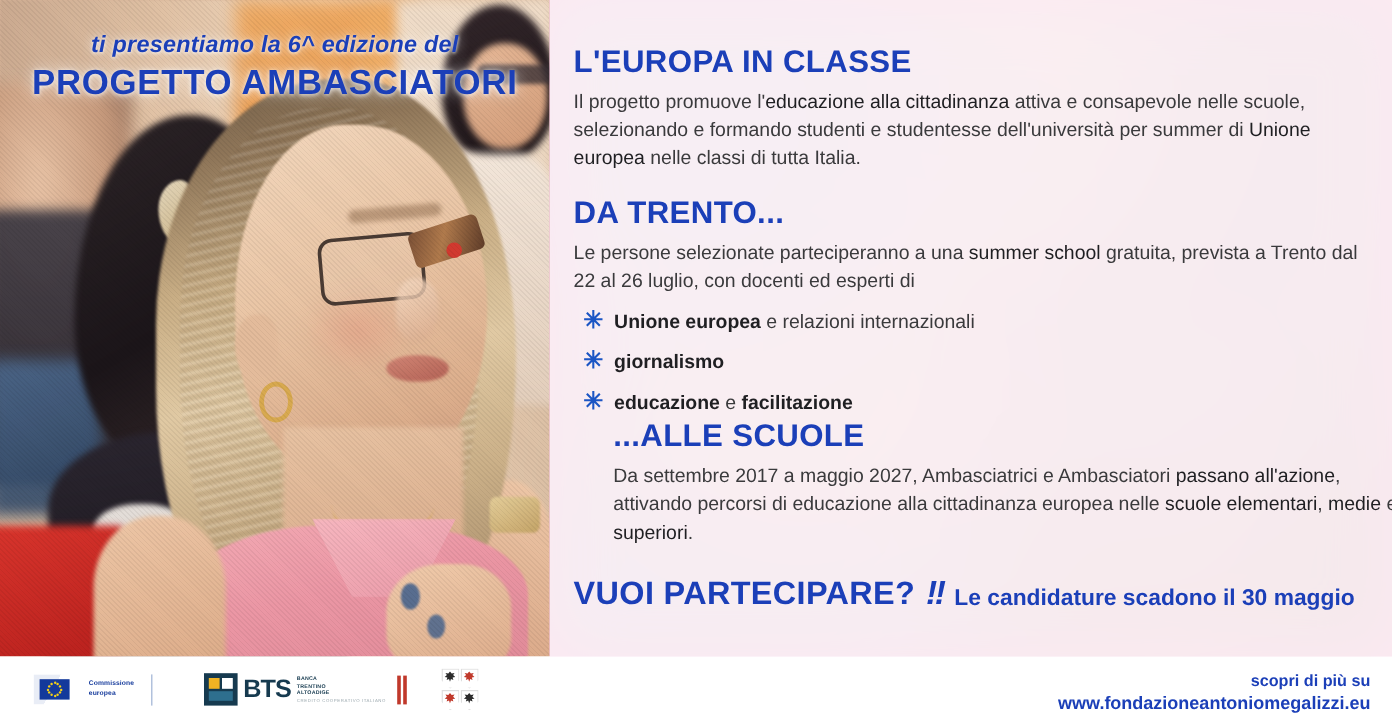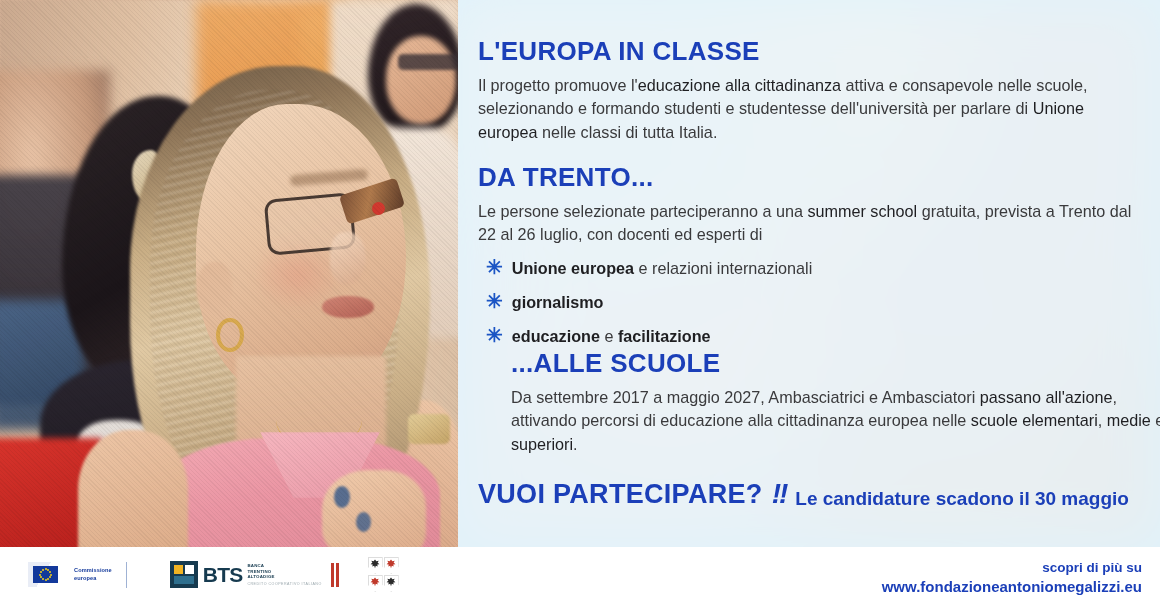--- a/index.html
+++ b/index.html
@@ -129,21 +129,21 @@
   .headline .l1{
     font-size:19.5px;font-weight:700;font-style:italic;color:#1b3fb8;
     letter-spacing:.2px;margin:0 0 4px 0;
     text-shadow:0 1px 3px rgba(255,255,255,.85),0 0 10px rgba(255,255,255,.8);}
   .headline .l2{
     font-size:29px;font-weight:700;color:#1b3fb8;letter-spacing:.6px;margin:0;
     text-shadow:0 1px 4px rgba(255,255,255,.85),0 0 12px rgba(255,255,255,.8);}
 
   
   .panel{position:absolute;left:458px;top:0;width:702px;height:547px;overflow:hidden;
-    background:#7dd3fc;}
+    background:#f9a8d4;}
   .pn-blur{position:absolute;inset:0;opacity:.5;filter:blur(26px);
     background:
       radial-gradient(circle at 16% 16%,#cfd6e6 0 16%,rgba(207,214,230,0) 42%),
       radial-gradient(circle at 48% 12%,#e9dcd2 0 14%,rgba(233,220,210,0) 40%),
       radial-gradient(circle at 82% 20%,#c9bfc6 0 18%,rgba(201,191,198,0) 46%),
       radial-gradient(circle at 30% 52%,#e8d3cd 0 18%,rgba(232,211,205,0) 44%),
       radial-gradient(circle at 70% 48%,#d3c2c8 0 16%,rgba(211,194,200,0) 42%),
       radial-gradient(circle at 20% 84%,#c3cbdd 0 18%,rgba(195,203,221,0) 44%),
       radial-gradient(circle at 62% 86%,#cbb6ad 0 16%,rgba(203,182,173,0) 42%),
       radial-gradient(circle at 92% 74%,#b9a9a4 0 16%,rgba(185,169,164,0) 44%);}
@@ -262,29 +262,33 @@
     <div class="ph-shirt"></div>
       <div class="ph-collar"></div>
     <div class="ph-arm"></div>
       <div class="ph-hand"></div>
     <div class="ph-nail"></div>
       <div class="ph-nail2"></div>
       <div class="ph-watch"></div>
     <div class="ph-grain"></div>
   </div>
 
+  <div class="headline">
+    <p class="l1">ti presentiamo la 6^ edizione del</p>
+    <p class="l2">PROGETTO AMBASCIATORI</p>
+  </div>
 
   <div class="panel">
     <div class="pn-blur"></div>
       <div class="pn-veil"></div>
     <div class="pn-inner">
 
       <div class="sec1">
         <h2 class="sec">L'EUROPA IN CLASSE</h2>
-        <p class="body"><span>Il progetto promuove l'</span><b>educazione alla cittadinanza</b><span> attiva e consapevole nelle scuole, selezionando e formando studenti e studentesse dell'università per parlare di </span><b>Unione europea</b><span> nelle classi di tutta Italia.</span></p>
+        <p class="body"><span>Il progetto promuove l'</span><b>educazione alla cittadinanza</b><span> attiva e consapevole nelle scuole, selezionando e formando studenti e studentesse dell'università per summer di </span><b>Unione europea</b><span> nelle classi di tutta Italia.</span></p>
       </div>
 
       <div class="sec2">
         <h2 class="sec">DA TRENTO...</h2>
         <p class="body"><span>Le persone selezionate parteciperanno a una </span><b>summer school</b><span> gratuita, prevista a Trento dal 22 al 26 luglio, con docenti ed esperti di</span></p>
         <ul class="bul">
             <li>
               <span class="ast">✳</span>
               <span><b>Unione europea</b><span> e relazioni internazionali</span></span>
             </li>

